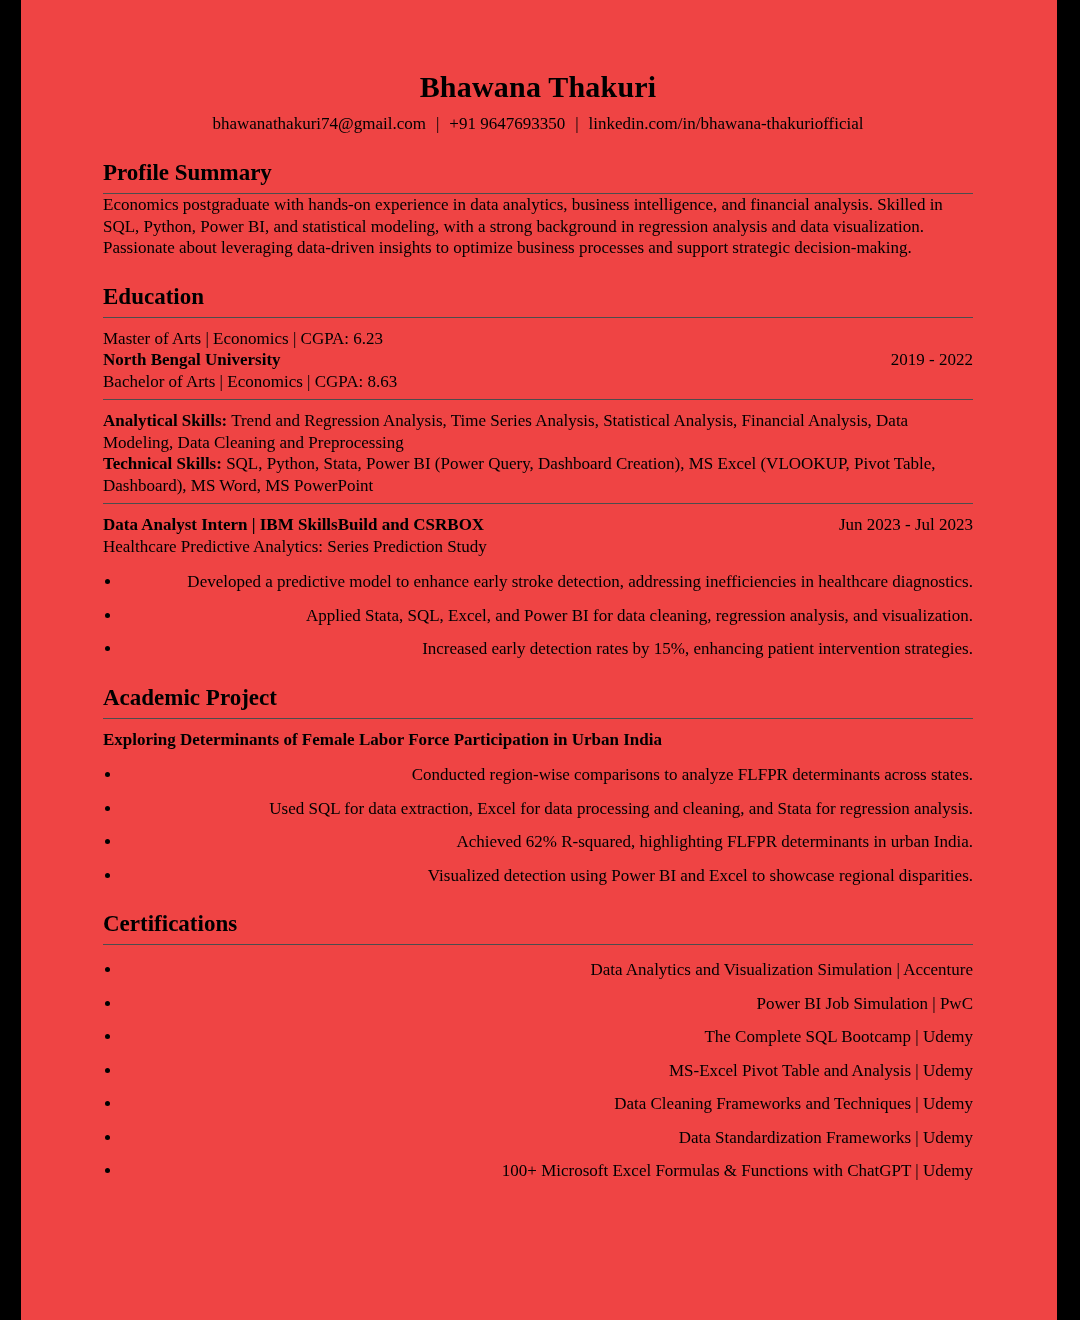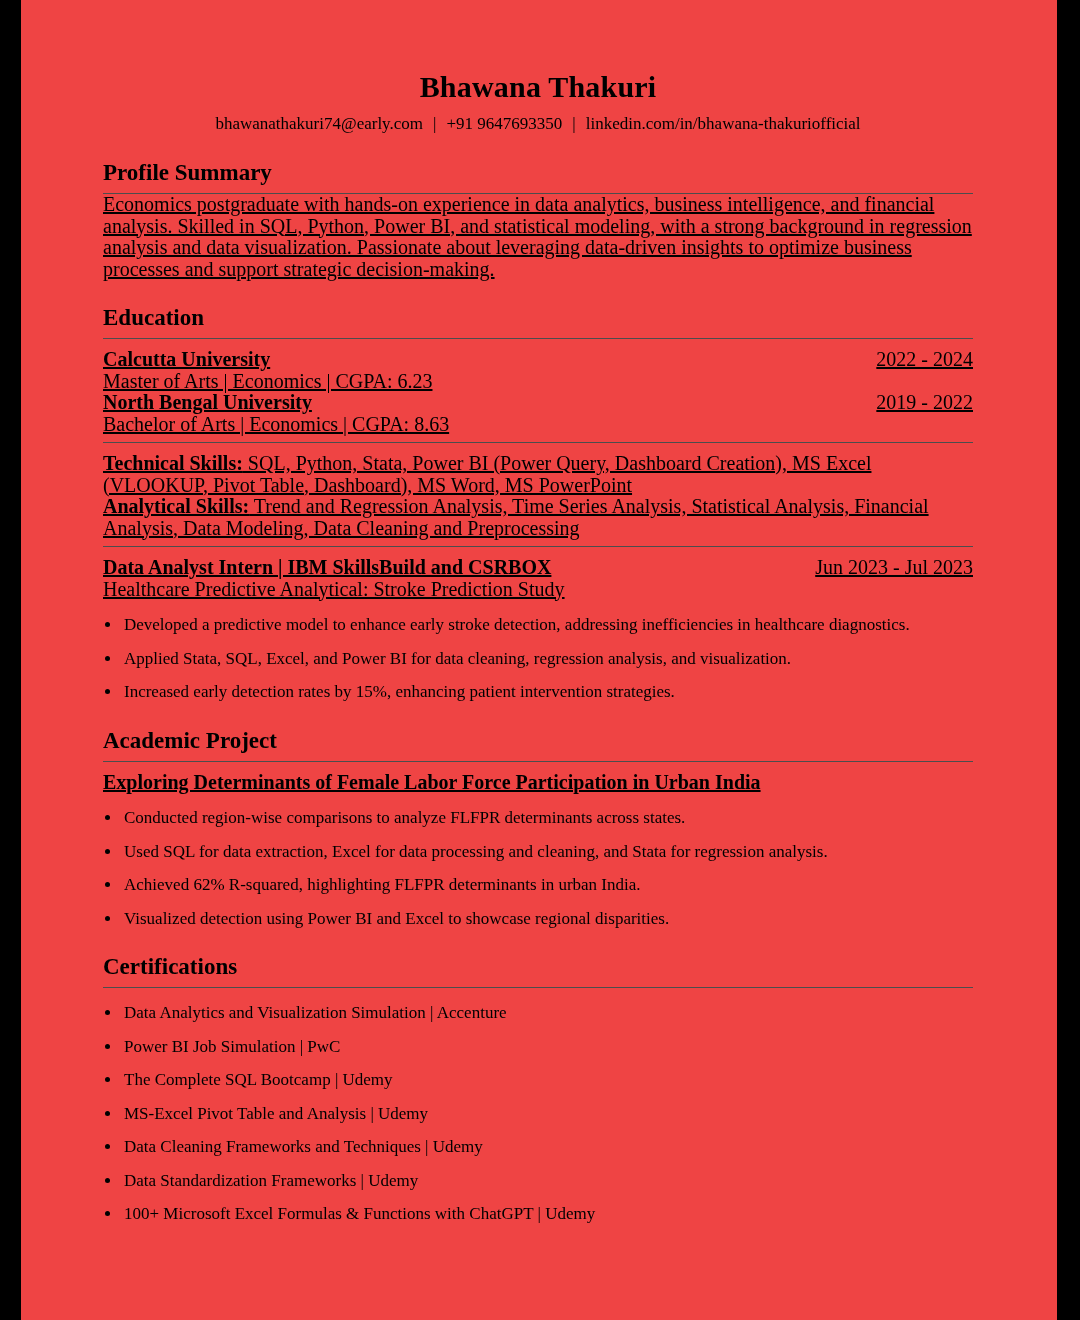--- a/index.html
+++ b/index.html
@@ -41,95 +41,91 @@
     font-weight: bold;
     margin: 25px 0 0 0;
   }
   .rule {
     height: 0;
     border-top: 1px solid #4d4d4d;
     margin-top: 7px;
   }
   .section-content { margin-top: 10px; }
   .line, p.body {
-    font-size: 20px;
+    font-size: 17px;
     line-height: 21.5px;
     margin: 0;
-    text-decoration: underline;
   }
   .row {
     display: flex;
     justify-content: space-between;
     align-items: baseline;
   }
   .bold { font-weight: bold; }
   ul.bullets {
     list-style: disc outside;
     margin: 14px 0 0 0;
     padding: 0 0 0 19px;
     font-size: 17px;
     line-height: 21.5px;
+    text-align: right;
   }
   ul.bullets li {
     margin-bottom: 12px;
     padding-left: 2px;
   }
   ul.bullets li:last-child { margin-bottom: 0; }
 </style>
 </head>
 <body>
 
 <div class="page">
 
   <header>
     <h1 class="name">Bhawana Thakuri</h1>
     <div class="contact">
-      <span>bhawanathakuri74@early.com</span><span class="sep">|</span><span>+91 9647693350</span><span class="sep">|</span><span>linkedin.com/in/bhawana-thakuriofficial</span>
+      <span>bhawanathakuri74@gmail.com</span><span class="sep">|</span><span>+91 9647693350</span><span class="sep">|</span><span>linkedin.com/in/bhawana-thakuriofficial</span>
     </div>
   </header>
 
   <section>
     <h2 class="section-heading">Profile Summary</h2>
     <div class="rule"></div>
     <p class="body section-content">Economics postgraduate with hands-on experience in data analytics, business intelligence, and financial analysis. Skilled in SQL, Python, Power BI, and statistical modeling, with a strong background in regression analysis and data visualization. Passionate about leveraging data-driven insights to optimize business processes and support strategic decision-making.</p>
   </section>
 
   <section>
     <h2 class="section-heading">Education</h2>
     <div class="rule"></div>
     <div class="section-content">
-      <div class="row line">
-        <span class="bold">Calcutta University</span>
-        <span>2022 - 2024</span>
-      </div>
       <div class="line">Master of Arts | Economics | CGPA: 6.23</div>
       <div class="row line">
         <span class="bold">North Bengal University</span>
         <span>2019 - 2022</span>
       </div>
       <div class="line">Bachelor of Arts | Economics | CGPA: 8.63</div>
     </div>
   </section>
 
   <section>
     <div class="rule"></div>
     <div class="section-content">
+      <p class="line"><span class="bold">Analytical Skills:</span><span> Trend and Regression Analysis, Time Series Analysis, Statistical Analysis, Financial Analysis, Data Modeling, Data Cleaning and Preprocessing</span></p>
       <p class="line"><span class="bold">Technical Skills:</span><span> SQL, Python, Stata, Power BI (Power Query, Dashboard Creation), MS Excel (VLOOKUP, Pivot Table, Dashboard), MS Word, MS PowerPoint</span></p>
-      <p class="line"><span class="bold">Analytical Skills:</span><span> Trend and Regression Analysis, Time Series Analysis, Statistical Analysis, Financial Analysis, Data Modeling, Data Cleaning and Preprocessing</span></p>
     </div>
   </section>
 
   <section>
     <div class="rule"></div>
     <div class="section-content">
       <div class="row line">
         <span class="bold">Data Analyst Intern | IBM SkillsBuild and CSRBOX</span>
         <span>Jun 2023 - Jul 2023</span>
       </div>
-      <div class="line">Healthcare Predictive Analytical: Stroke Prediction Study</div>
+      <div class="line">Healthcare Predictive Analytics: Series Prediction Study</div>
       <ul class="bullets">
         <li>Developed a predictive model to enhance early stroke detection, addressing inefficiencies in healthcare diagnostics.</li>
         <li>Applied Stata, SQL, Excel, and Power BI for data cleaning, regression analysis, and visualization.</li>
         <li>Increased early detection rates by 15%, enhancing patient intervention strategies.</li>
       </ul>
     </div>
   </section>
 
   <section>
     <h2 class="section-heading">Academic Project</h2>

